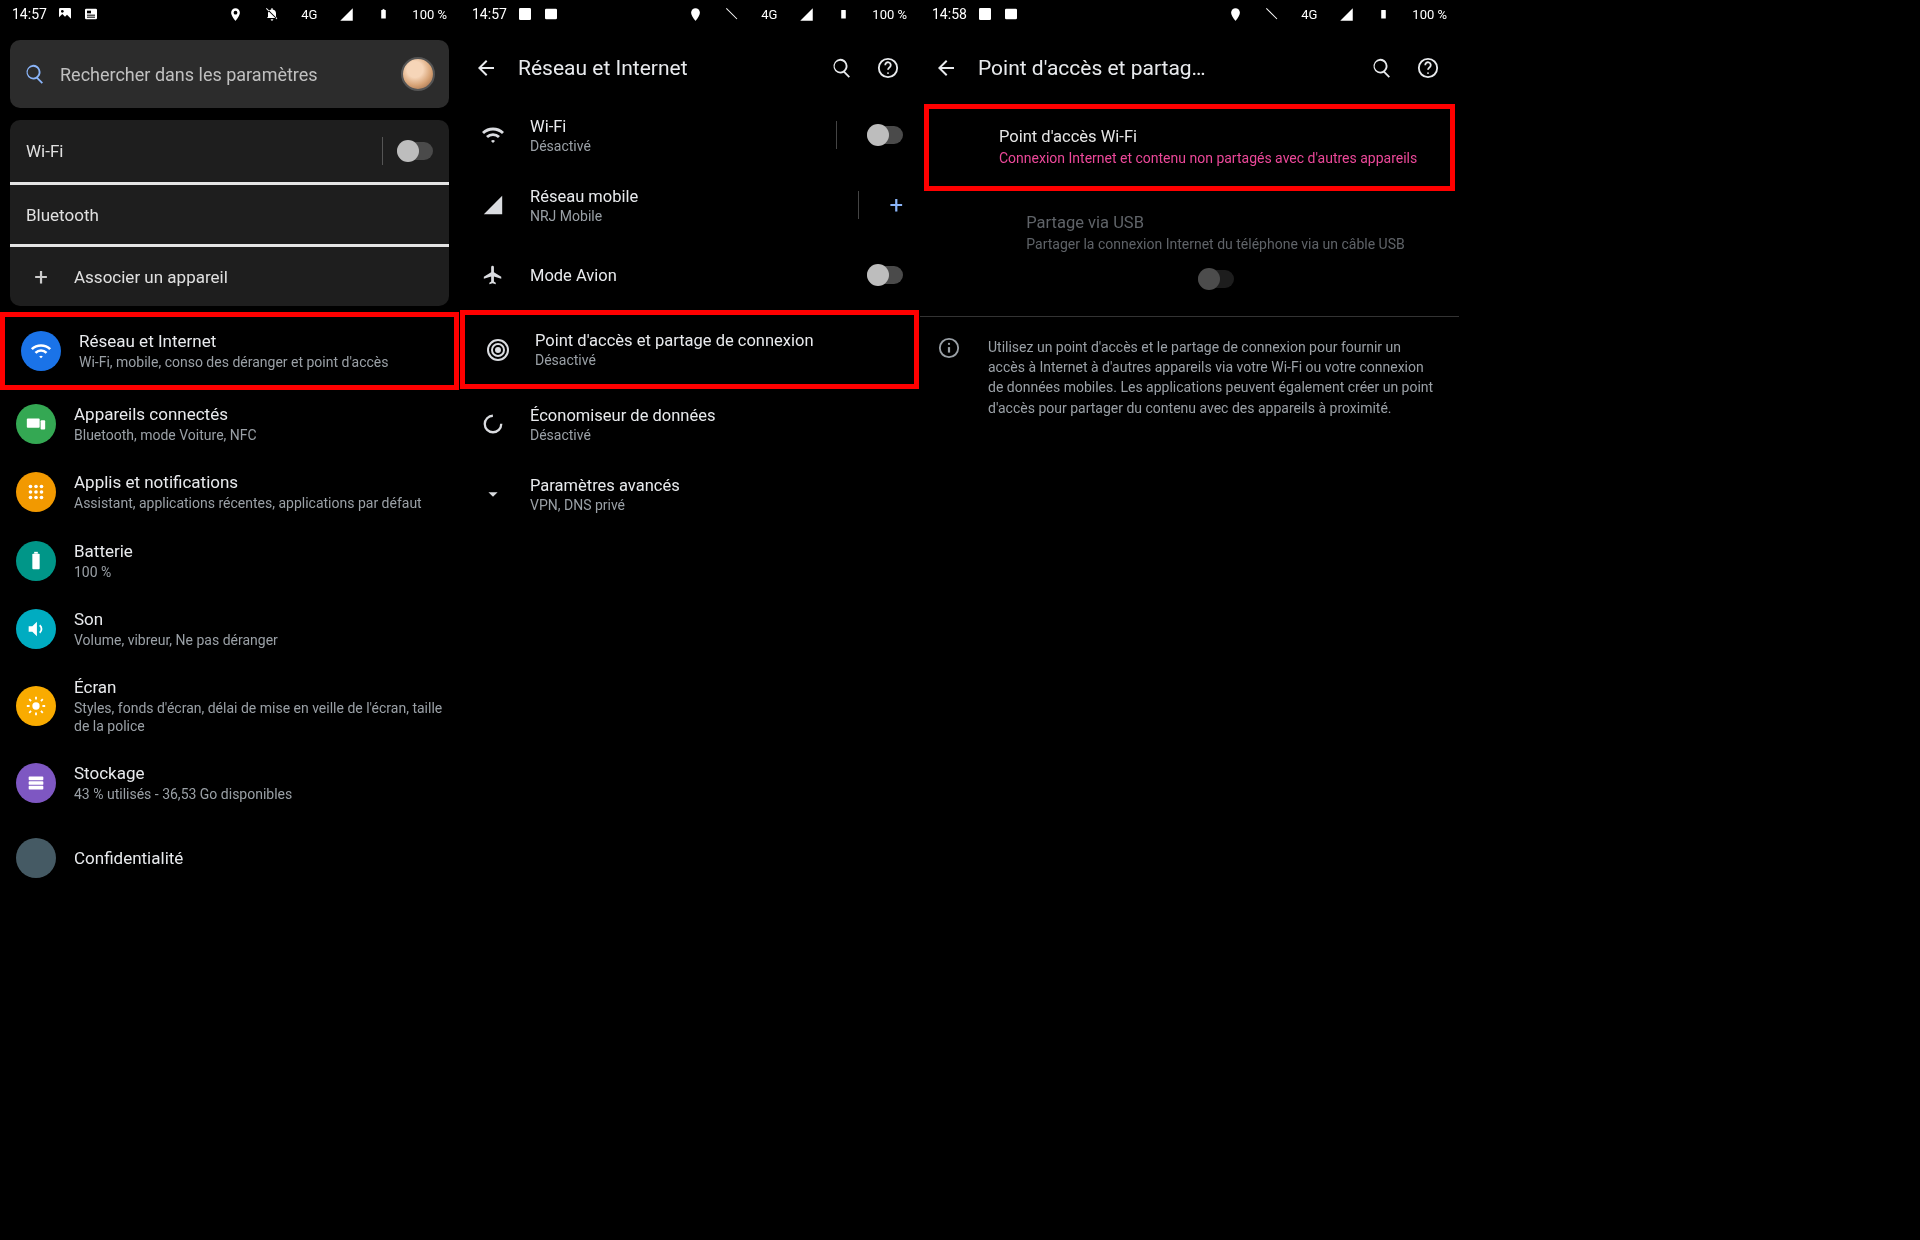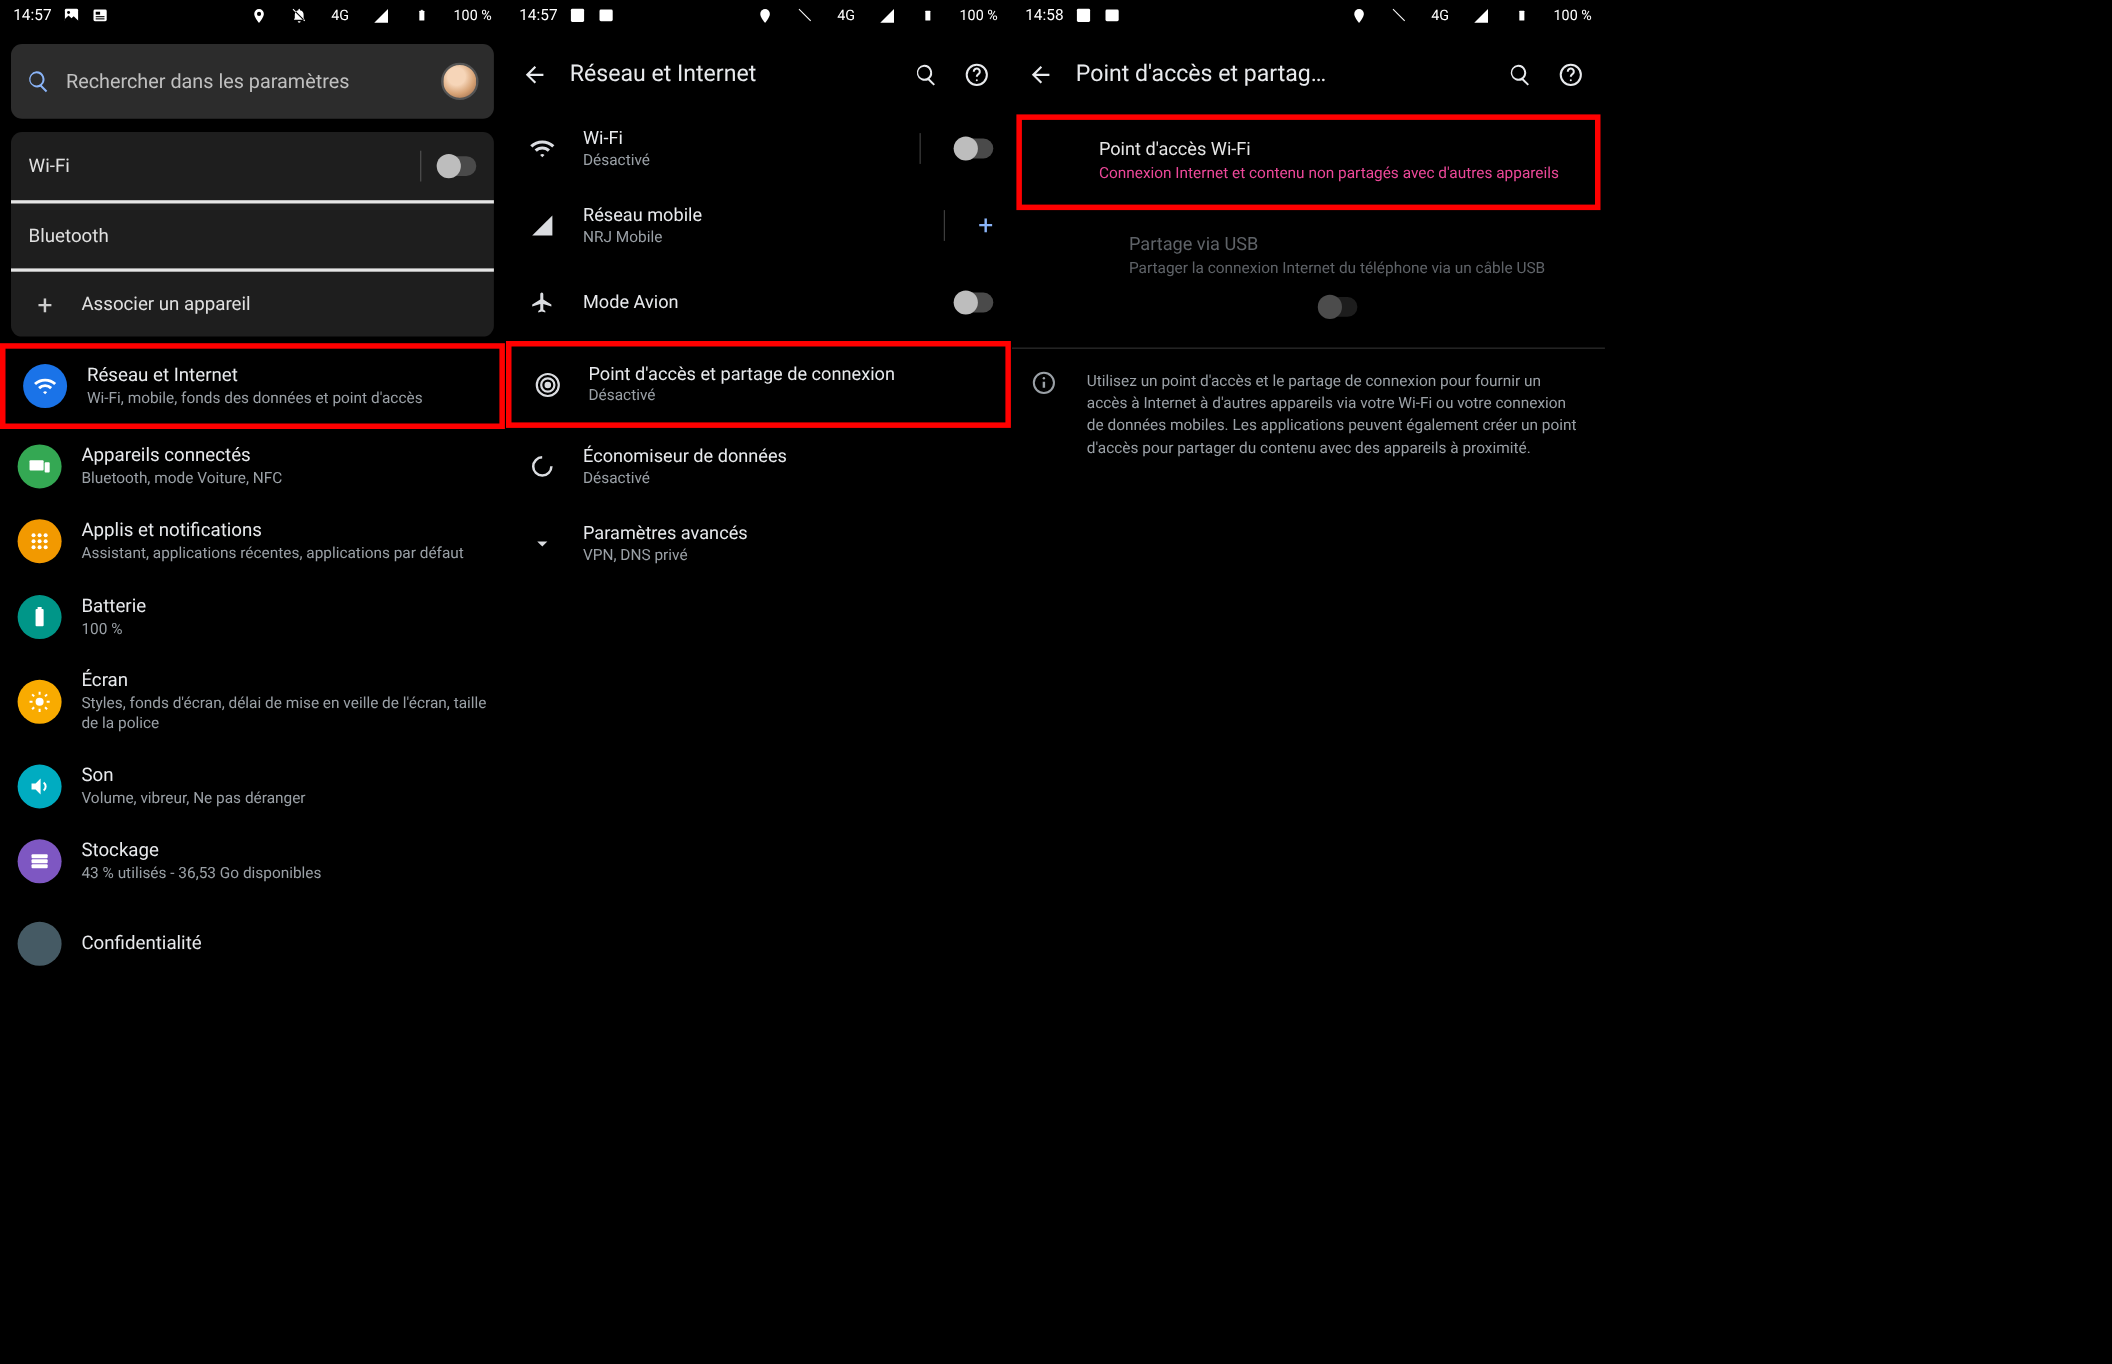--- a/index.html
+++ b/index.html
@@ -139,21 +139,21 @@
 
   <div class="setting-list">
     <div class="setting-item redbox">
       <div class="seticon" style="background:#1a73e8">
           <svg viewBox="0 0 24 24">
             <path d="M12 20l-2-2a3 3 0 014 0zm-5-5l-2-2a10 10 0 0114 0l-2 2a7 7 0 00-10 0zm-4-4l-2-2a16 16 0 0122 0l-2 2a13 13 0 00-18 0z"></path>
           </svg>
         </div>
       <div class="settext">
           <div class="title">Réseau et Internet</div>
-          <div class="sub">Wi-Fi, mobile, fonds des données et point d'accès</div>
+          <div class="sub">Wi-Fi, mobile, conso des déranger et point d'accès</div>
         </div>
     </div>
     <div class="setting-item">
       <div class="seticon" style="background:#34a853">
           <svg viewBox="0 0 24 24">
             <rect x="2" y="6" width="14" height="10" rx="1"></rect>
             <rect x="17" y="8" width="5" height="10" rx="1"></rect>
           </svg>
         </div>
       <div class="settext">
@@ -186,41 +186,41 @@
             <rect x="8" y="4" width="8" height="17" rx="1"></rect>
             <rect x="10" y="2" width="4" height="2"></rect>
           </svg>
         </div>
       <div class="settext">
           <div class="title">Batterie</div>
           <div class="sub">100 %</div>
         </div>
     </div>
     <div class="setting-item">
+      <div class="seticon" style="background:#00acc1">
+          <svg viewBox="0 0 24 24">
+            <path d="M4 9v6h4l5 5V4L8 9z"></path>
+            <path d="M16 8a5 5 0 010 8" stroke="#fff" stroke-width="2" fill="none"></path>
+          </svg>
+        </div>
+      <div class="settext">
+          <div class="title">Son</div>
+          <div class="sub">Volume, vibreur, Ne pas déranger</div>
+        </div>
+    </div>
+    <div class="setting-item">
       <div class="seticon" style="background:#f9ab00">
           <svg viewBox="0 0 24 24">
             <circle cx="12" cy="12" r="4"></circle>
             <path d="M12 2v3M12 19v3M2 12h3M19 12h3M4.6 4.6l2 2M17.4 17.4l2 2M4.6 19.4l2-2M17.4 6.6l2-2" stroke="#fff" stroke-width="2"></path>
           </svg>
         </div>
       <div class="settext">
           <div class="title">Écran</div>
           <div class="sub">Styles, fonds d'écran, délai de mise en veille de l'écran, taille de la police</div>
-        </div>
-    </div>
-    <div class="setting-item">
-      <div class="seticon" style="background:#00acc1">
-          <svg viewBox="0 0 24 24">
-            <path d="M4 9v6h4l5 5V4L8 9z"></path>
-            <path d="M16 8a5 5 0 010 8" stroke="#fff" stroke-width="2" fill="none"></path>
-          </svg>
-        </div>
-      <div class="settext">
-          <div class="title">Son</div>
-          <div class="sub">Volume, vibreur, Ne pas déranger</div>
         </div>
     </div>
     <div class="setting-item">
       <div class="seticon" style="background:#7e57c2">
           <svg viewBox="0 0 24 24">
             <rect x="4" y="5" width="16" height="4" rx="1"></rect>
             <rect x="4" y="10" width="16" height="4" rx="1"></rect>
             <rect x="4" y="15" width="16" height="4" rx="1"></rect>
           </svg>
         </div>

